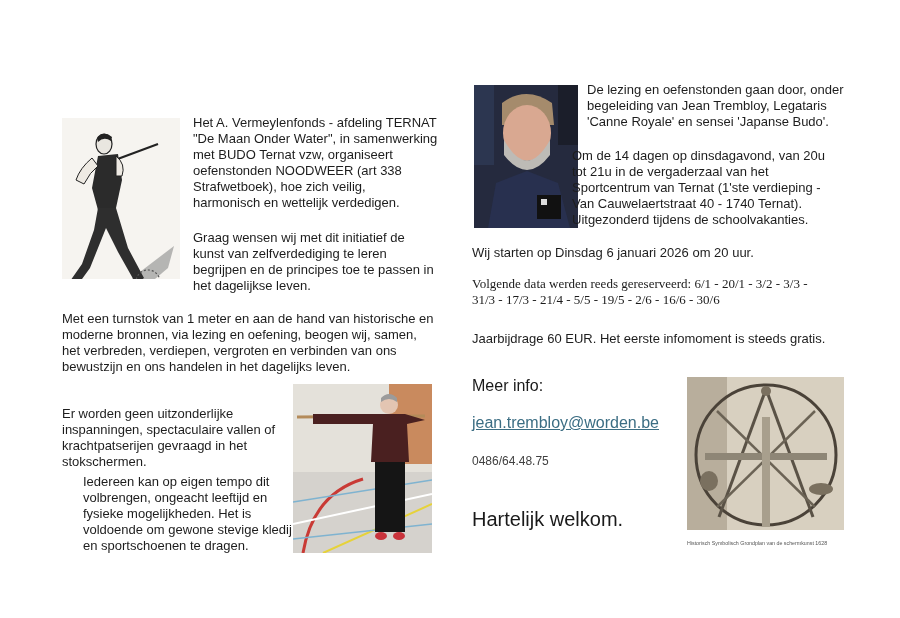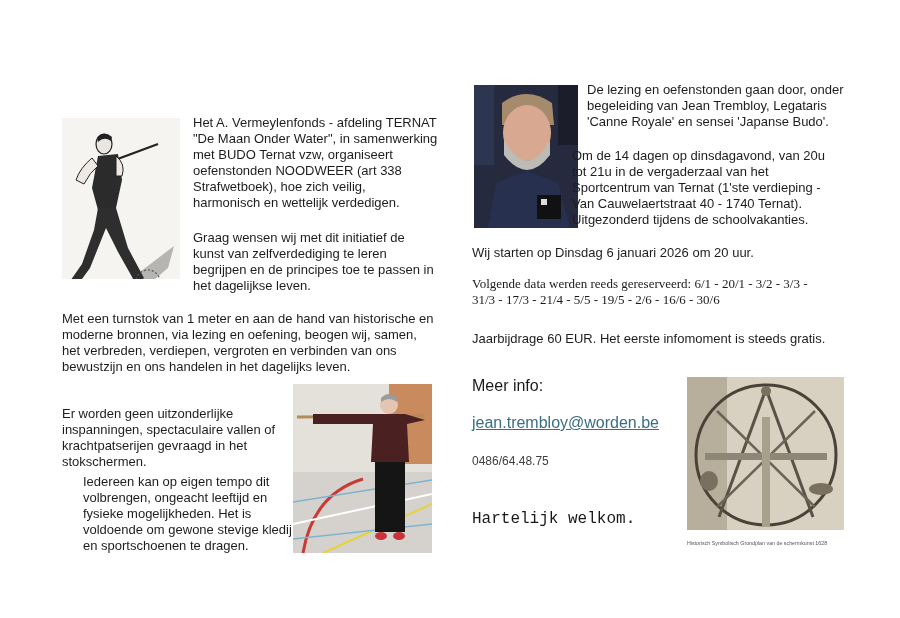--- a/index.html
+++ b/index.html
@@ -16,21 +16,21 @@
   .fencer { left: 62px; top: 118px; width: 118px; height: 161px; background: #f7f5f2; }
   .woman { left: 293px; top: 384px; width: 139px; height: 169px; background: #e9e5df; }
   .portrait { left: 474px; top: 85px; width: 104px; height: 143px; background: #2a2f45; }
   .emblem { left: 687px; top: 377px; width: 157px; height: 153px; background: #d9d1c2; }
   .caption { left: 687px; top: 540px; width: 160px; font-size: 5.3px; color: #555; white-space: nowrap; }
 
   .center { text-align: left; }
   .meer { left: 472px; top: 376px; width: 198px; font-size: 16px; line-height: 20px; }
   .mail { left: 472px; top: 413px; width: 198px; font-size: 16px; line-height: 20px; color: #3b6d83; text-decoration: underline; text-decoration-color: #3b6d83; cursor: pointer; }
   .phone { left: 472px; top: 451px; width: 198px; font-size: 12px; line-height: 20px; color: #404040; }
-  .welkom { left: 472px; top: 509px; width: 198px; font-size: 16px; line-height: 20px; font-family: Liberation Mono, monospace; }
+  .welkom { left: 472px; top: 509px; width: 198px; font-size: 20px; line-height: 20px; }
 </style>
 </head>
 <body>
 
 <div class="abs title">
 </div>
 
 <div class="abs img fencer">
   <svg width="118" height="185" viewBox="0 0 118 185">
     <rect width="118" height="185" fill="#f6f4f0"></rect>

